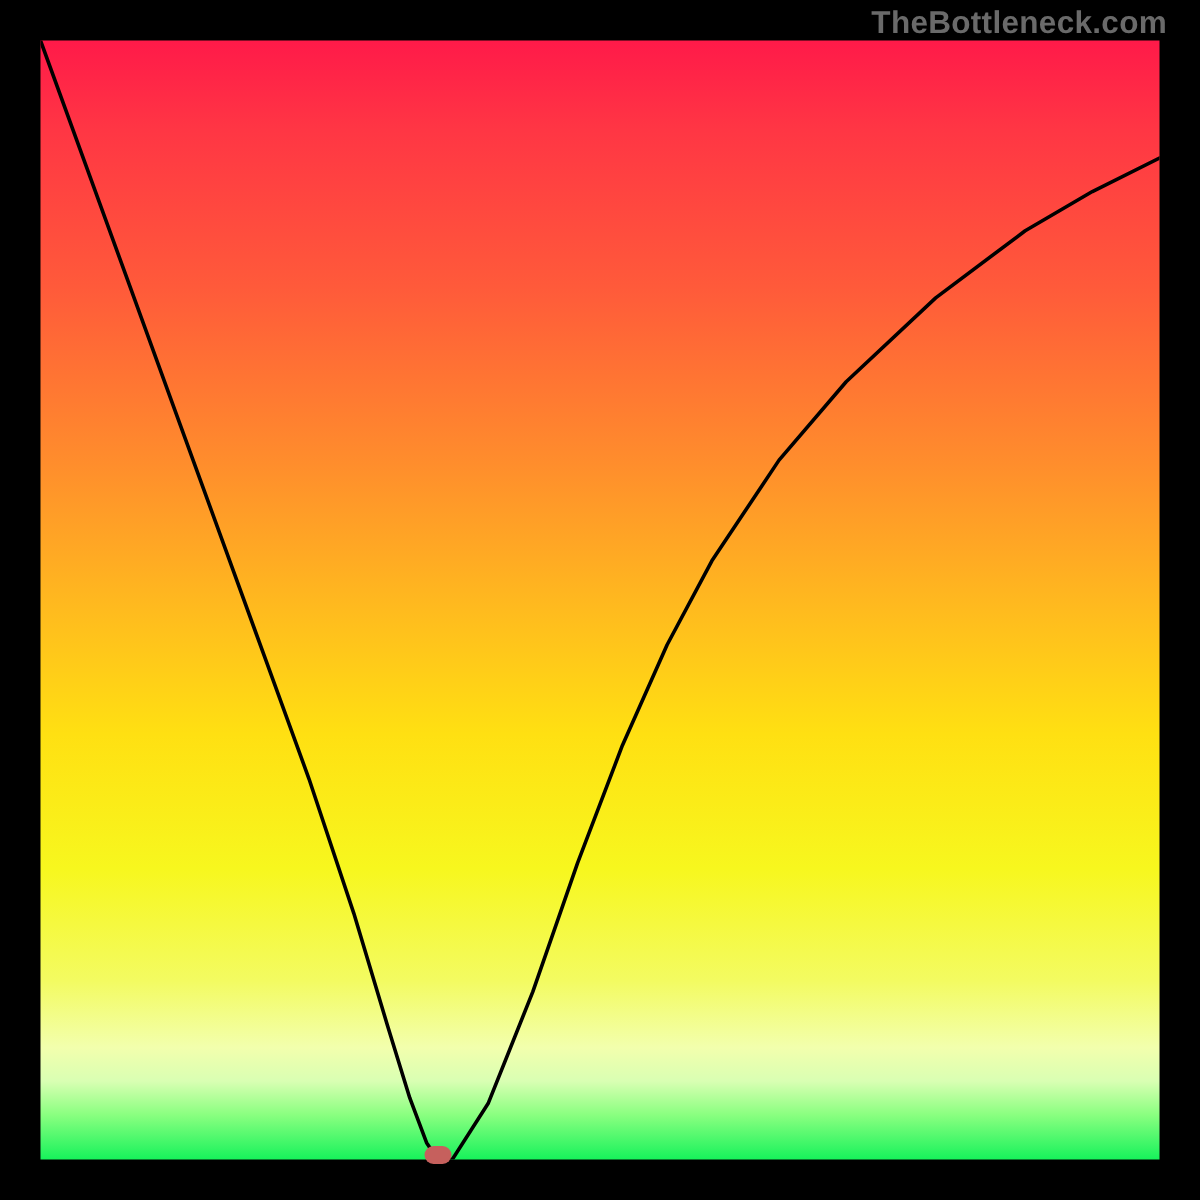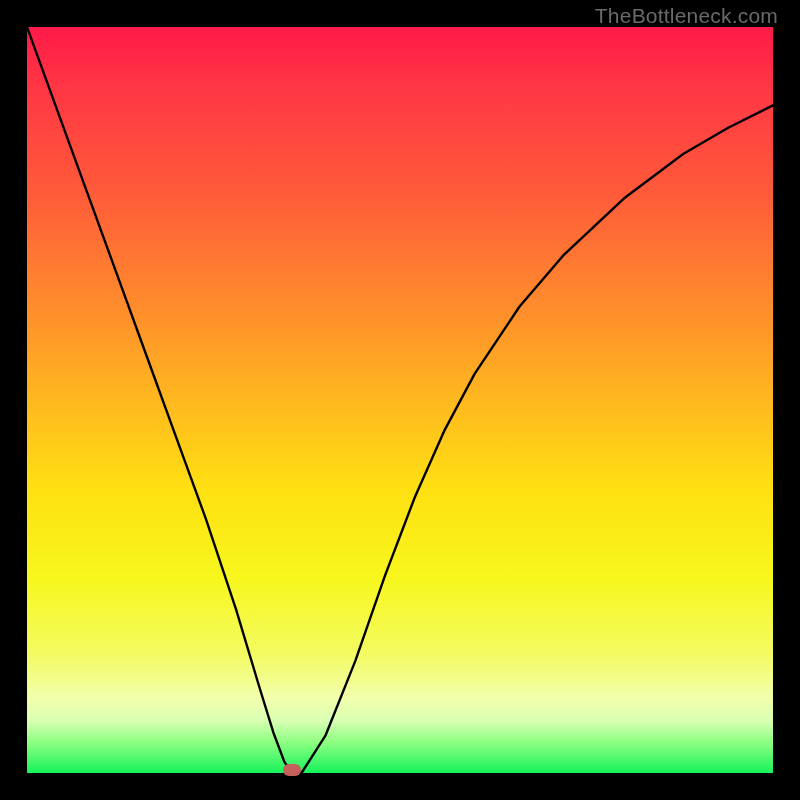--- a/index.html
+++ b/index.html
@@ -48,21 +48,21 @@
     width: 746px;
     height: 746px;
   }
   .watermark {
     position: absolute;
     top: 4px;
     right: 22px;
     color: #6a6a6a;
     font-size: 21px;
     letter-spacing: 0.2px;
-    font-weight: 400;
+    font-weight: 700;
     user-select: none;
   }
   .dot {
     position: absolute;
     width: 18px;
     height: 12px;
     background: #c6605d;
     border-radius: 6px;
   }
 </style>

